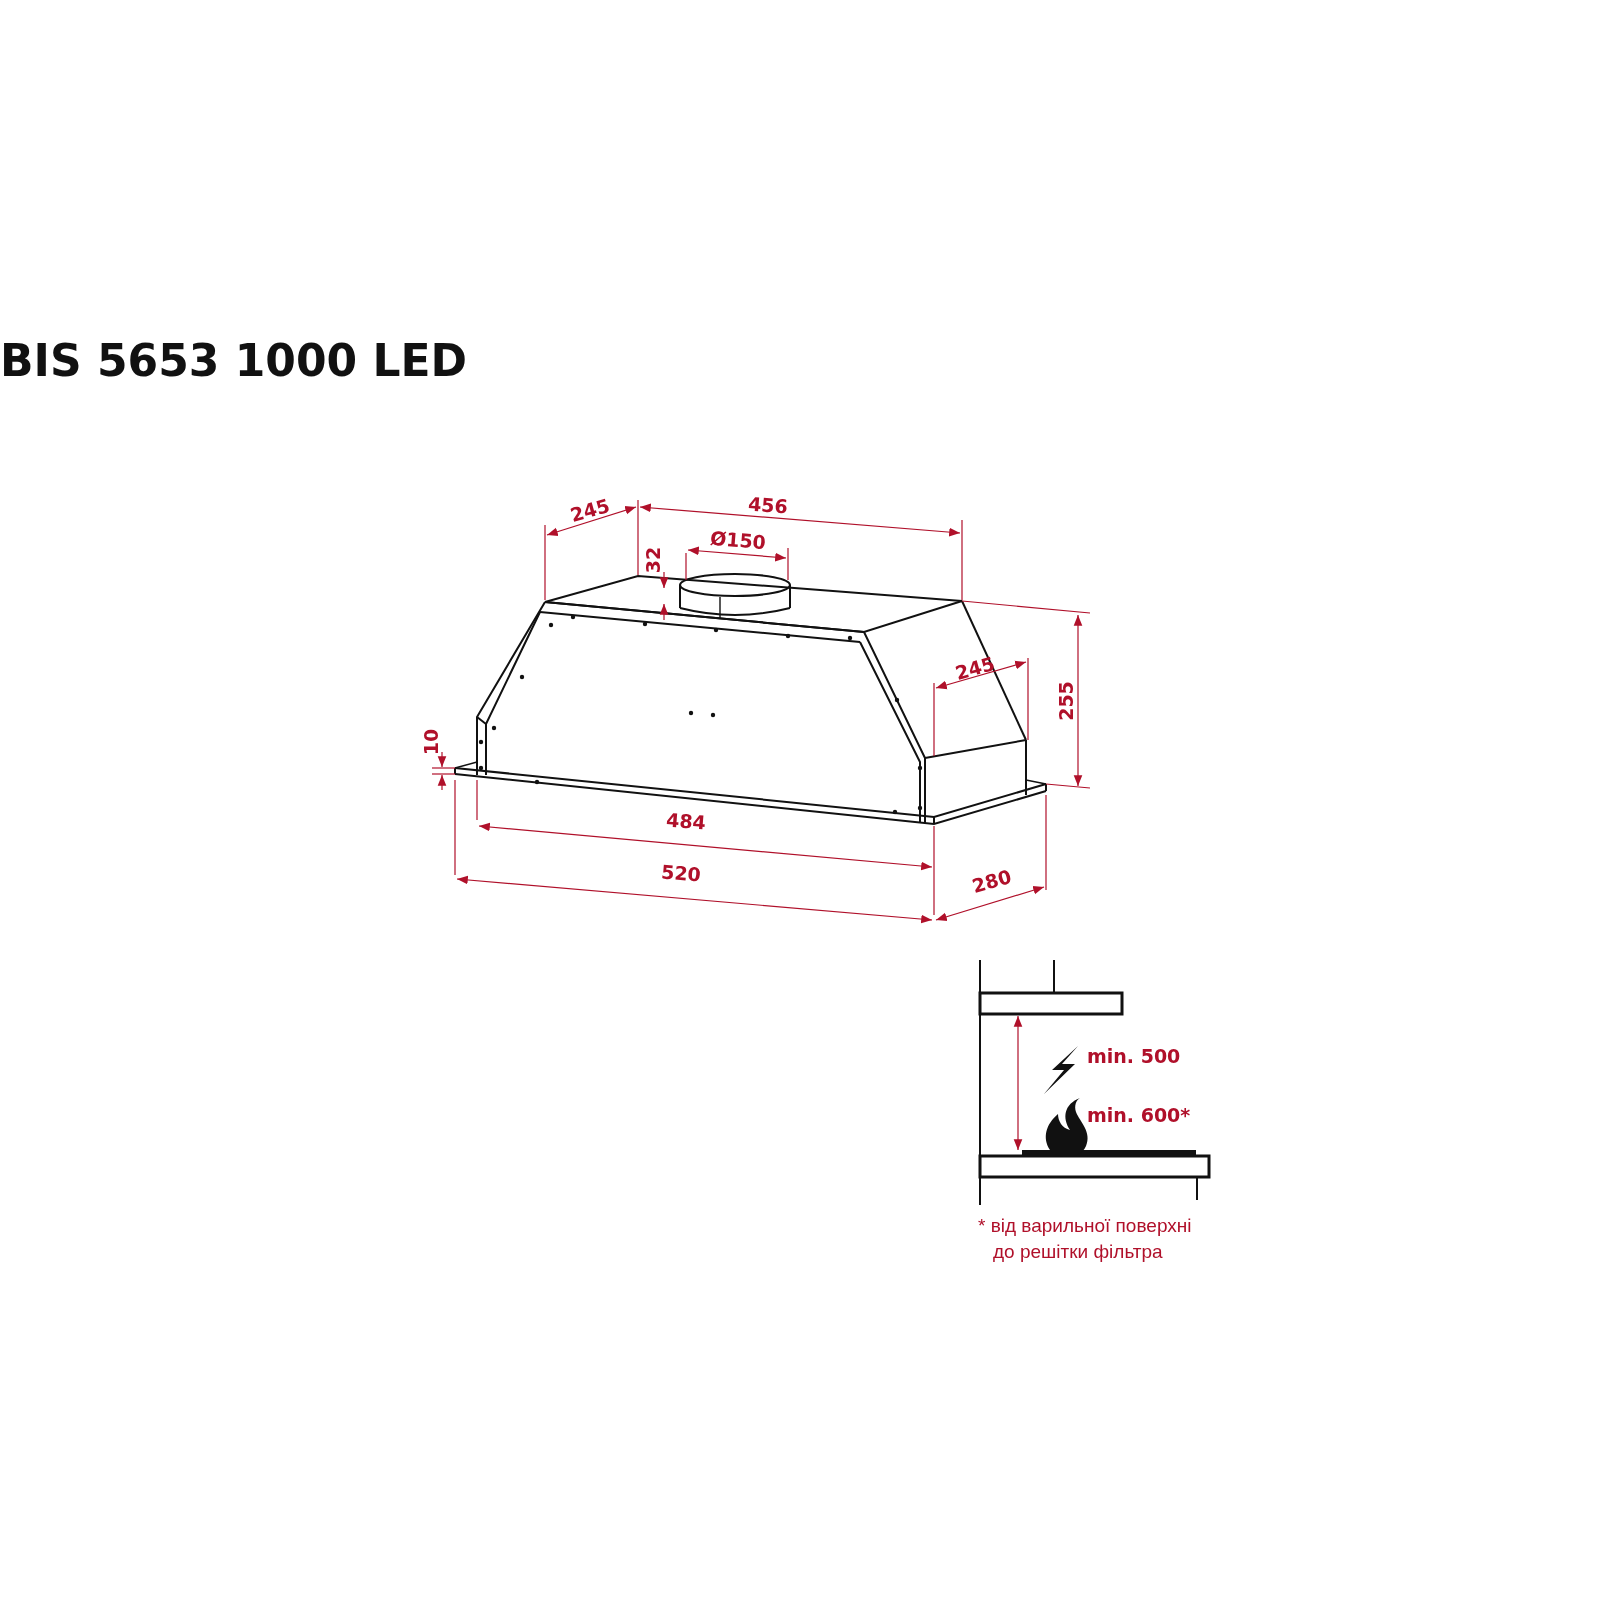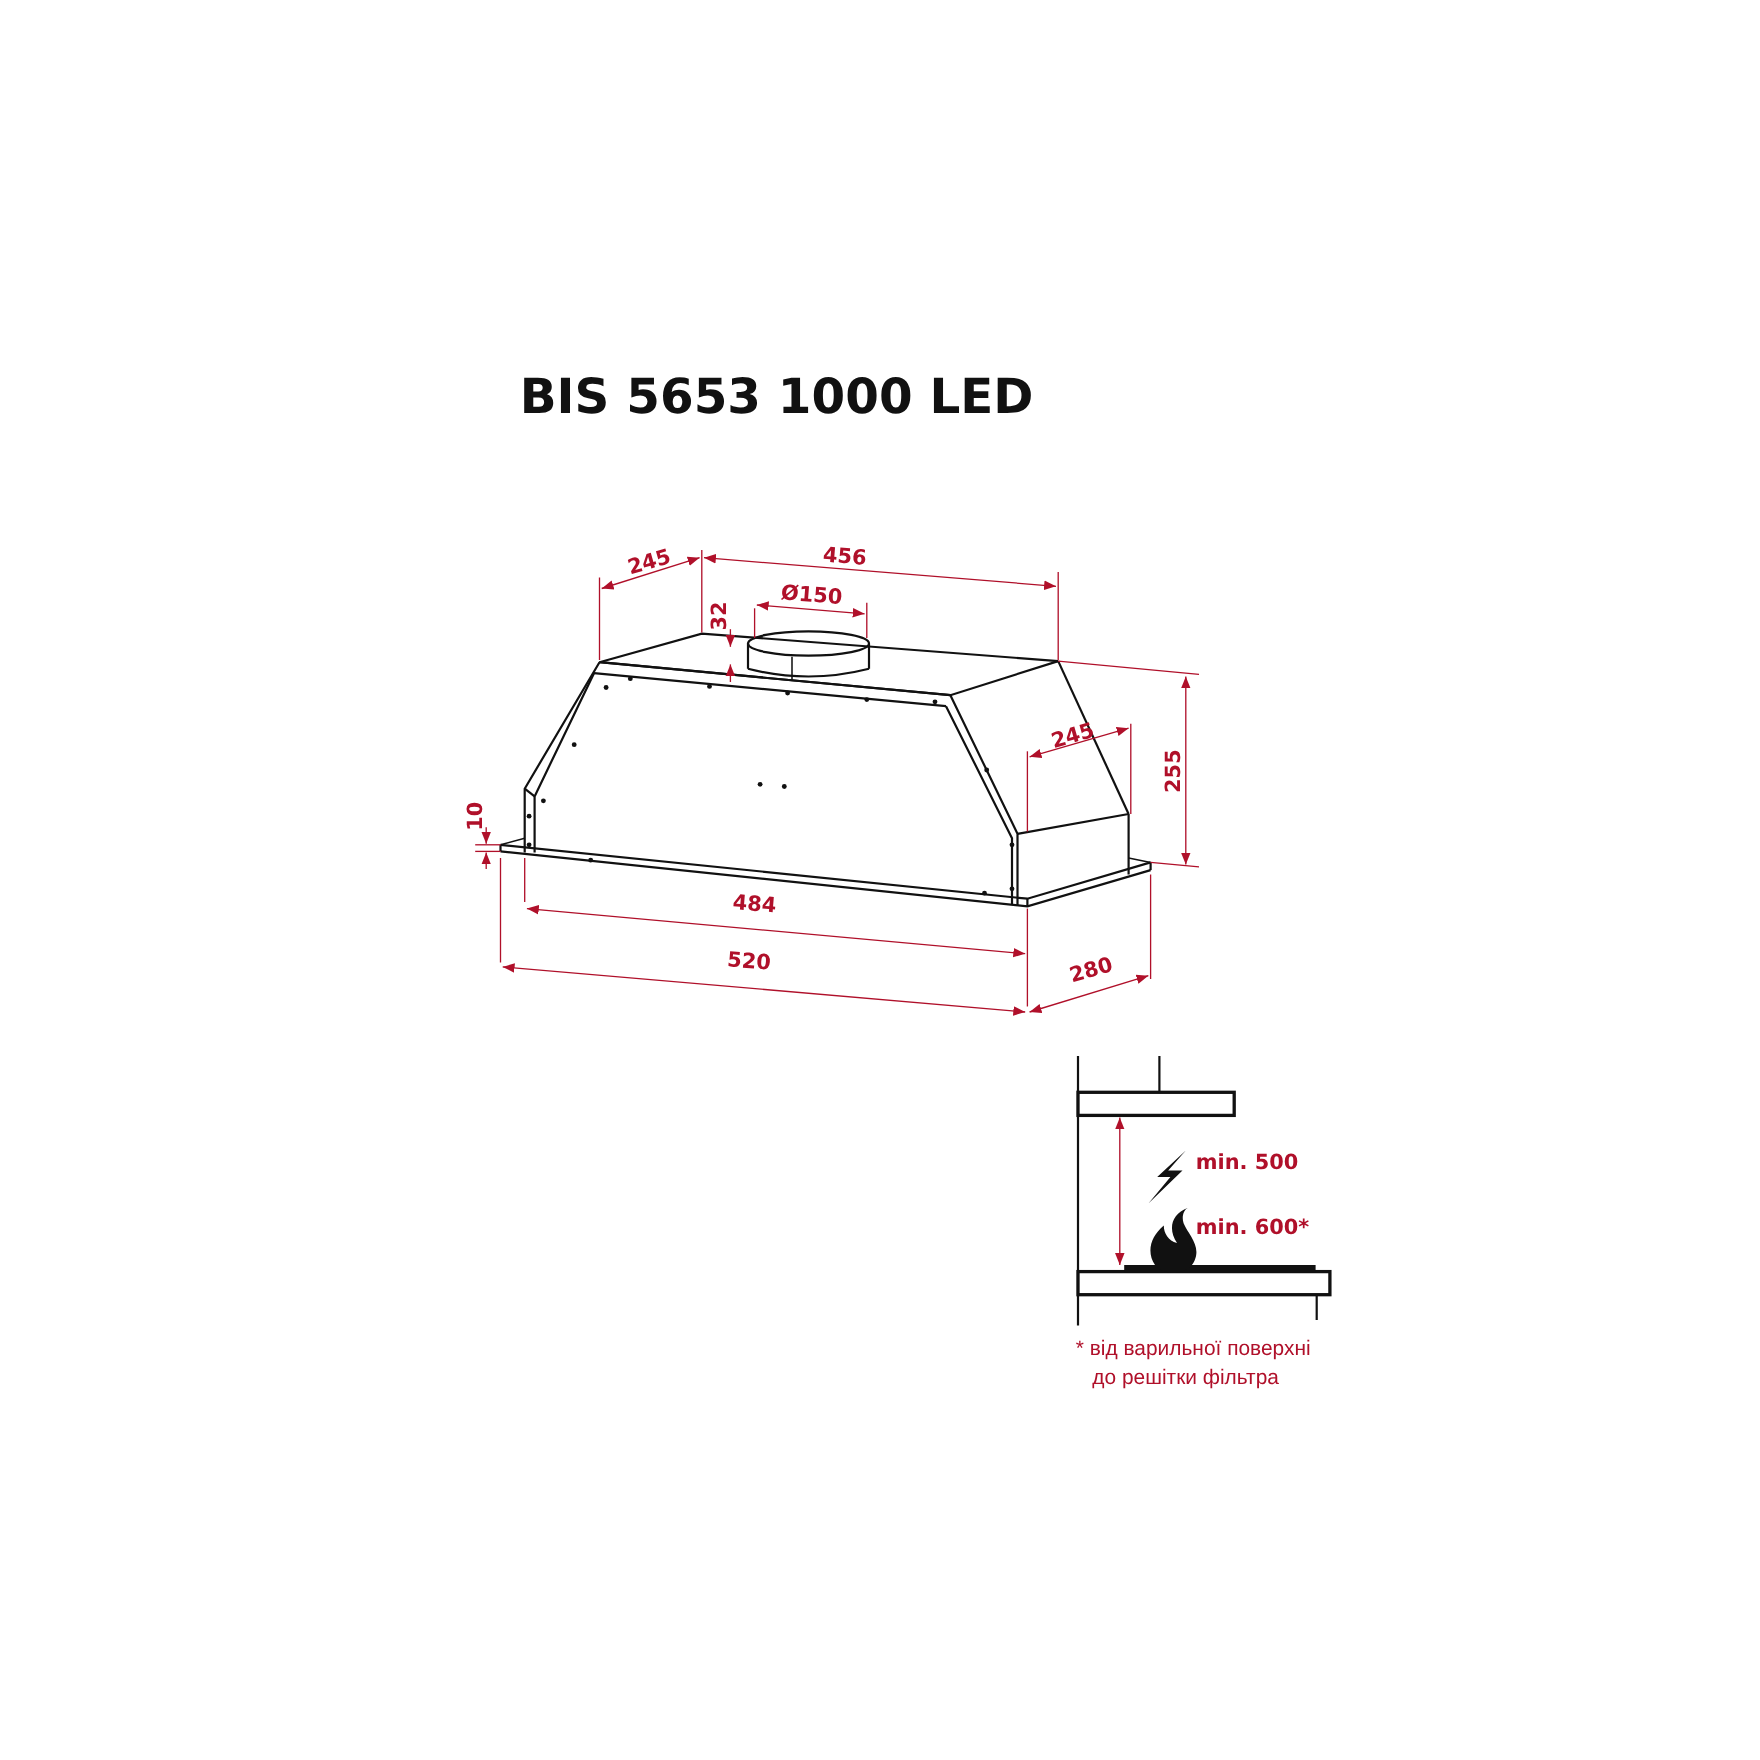--- a/index.html
+++ b/index.html
@@ -1,17 +1,17 @@
 <!DOCTYPE html>
 <html><head>
 <meta charset="utf-8">
 <style>
   html, body { margin:0; padding:0; background:#ffffff; }
   body { width:1600px; height:1600px; position:relative; overflow:hidden; font-family:"DejaVu Sans", sans-serif; }
-  .title { position:absolute; left:0; top:335px; width:1412px; text-align:center; font-family:"DejaVu Sans", sans-serif; font-weight:bold; font-size:44px; color:#111; letter-spacing:0px; }
+  .title { position:absolute; left:0; top:335px; width:1412px; font-family:"DejaVu Sans", sans-serif; font-weight:bold; font-size:44px; color:#111; letter-spacing:0px; }
   svg { position:absolute; left:0; top:0; }
   .dim { font-family:"DejaVu Sans", sans-serif; font-weight:bold; font-size:19px; fill:#b0102a; }
   .note { font-family:"Liberation Sans", sans-serif; font-size:19px; fill:#b0102a; }
   .rl { stroke:#b0102a; stroke-width:1.2; fill:none; }
   .bl { stroke:#111; stroke-width:2; fill:none; }
   .bt { stroke:#111; stroke-width:1.4; fill:none; }
   .dot { fill:#111; }
 </style>
 </head>
 <body>

